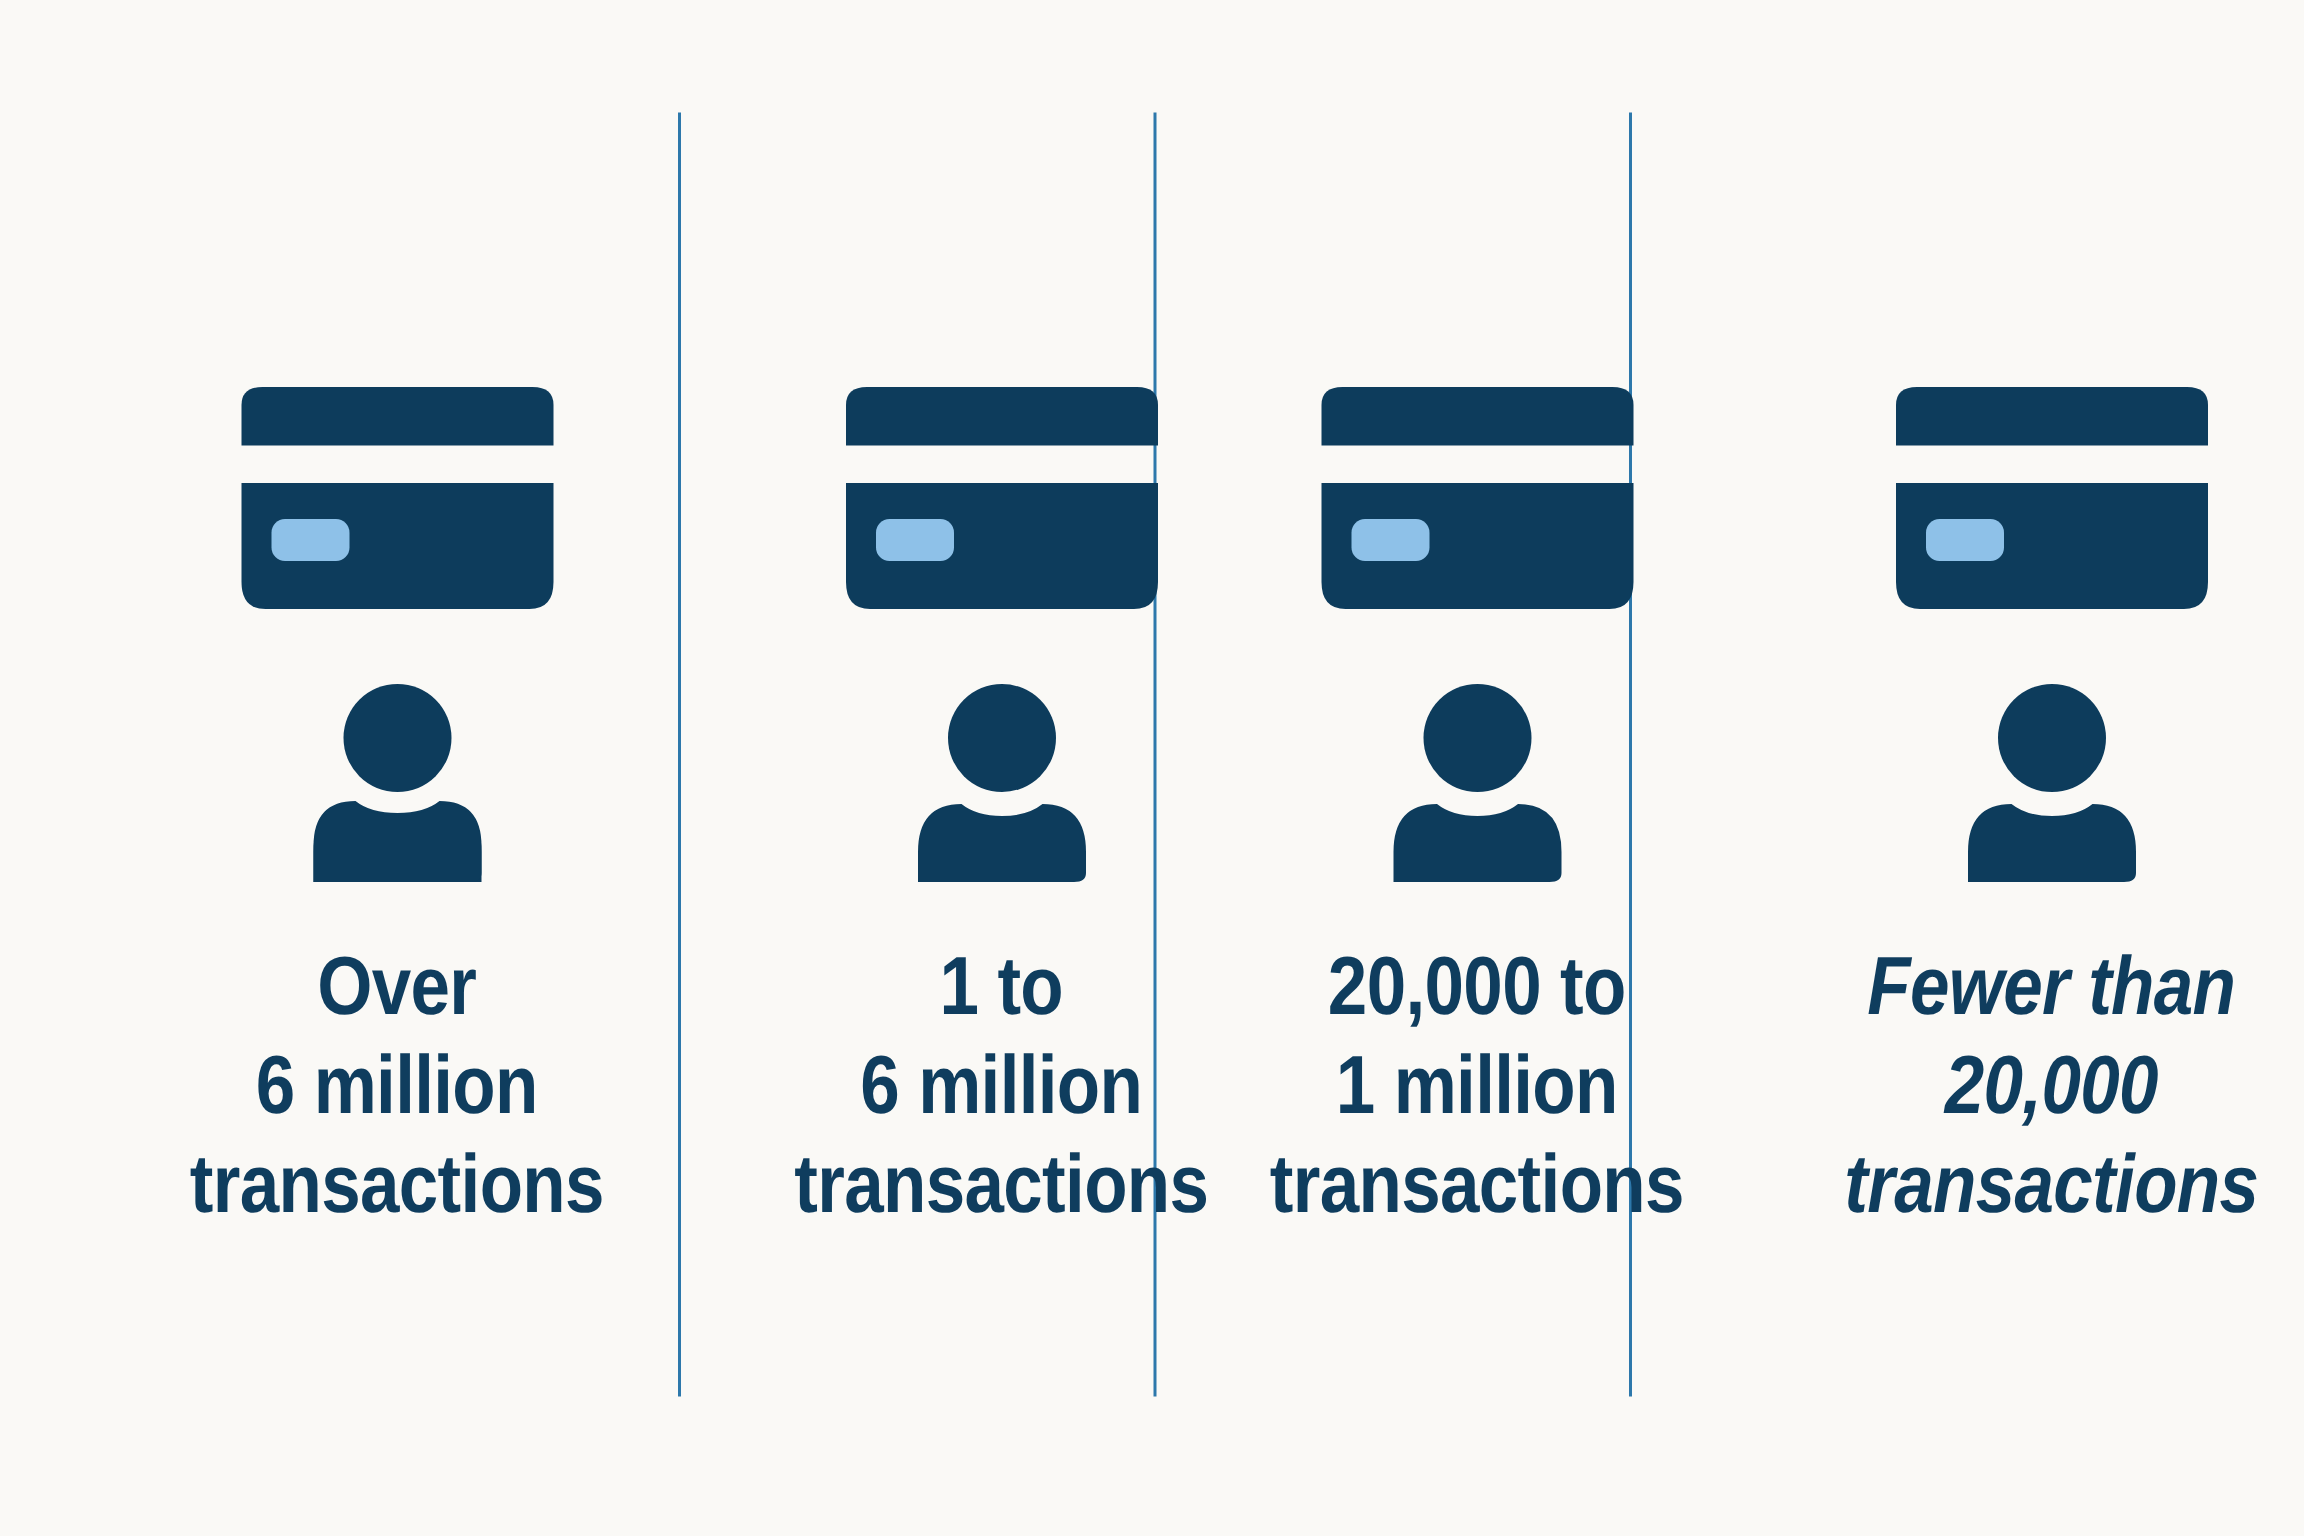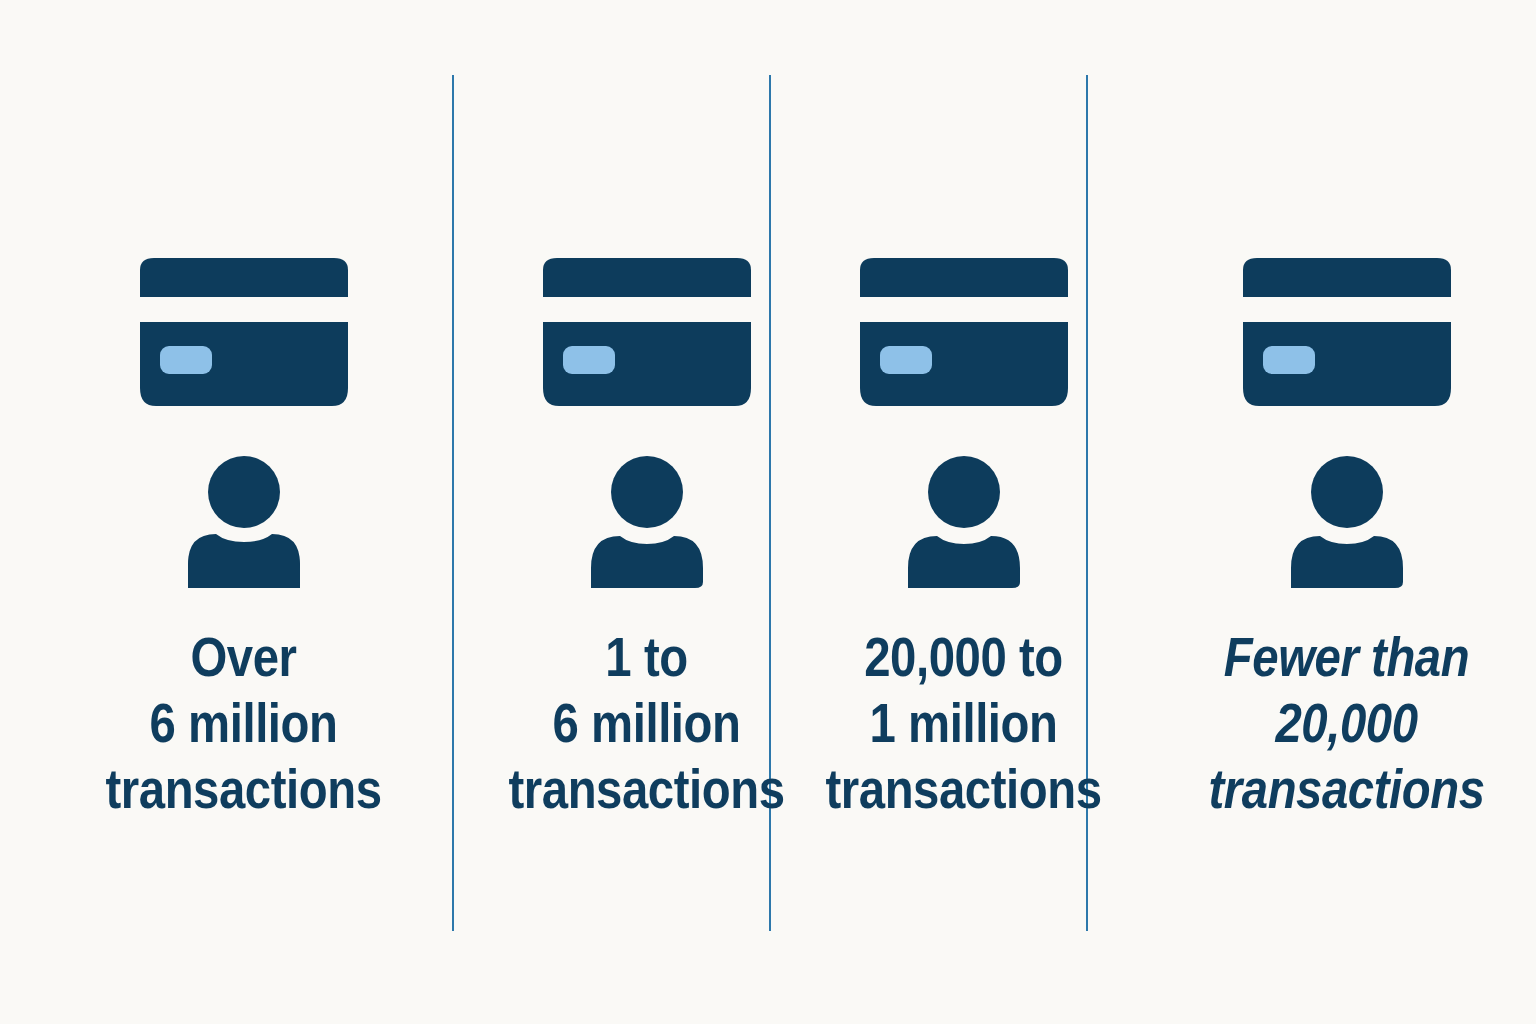--- a/index.html
+++ b/index.html
@@ -43,21 +43,21 @@
     display: flex;
     flex-direction: row;
   }
   .column {
     position: relative;
     flex: 0 0 auto;
     display: flex;
     flex-direction: column;
     align-items: center;
   }
-  .col-1 { width: 488px; }
+  .col-1 { width: 488px; margin-left: 21px; }
   .col-2 { width: 317px; }
   .col-3 { width: 317px; }
   .col-4 { width: 450px; font-style: italic; }
 
   
   .icon-stack {
     margin-top: 258px;
     display: flex;
     flex-direction: column;
     align-items: center;

